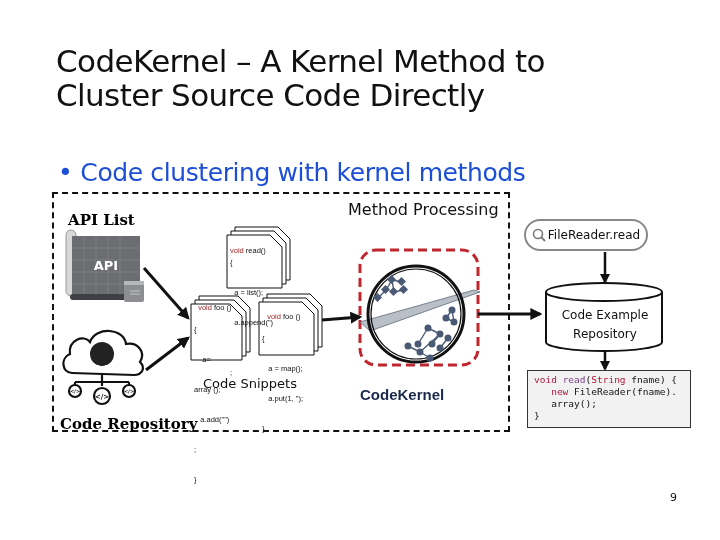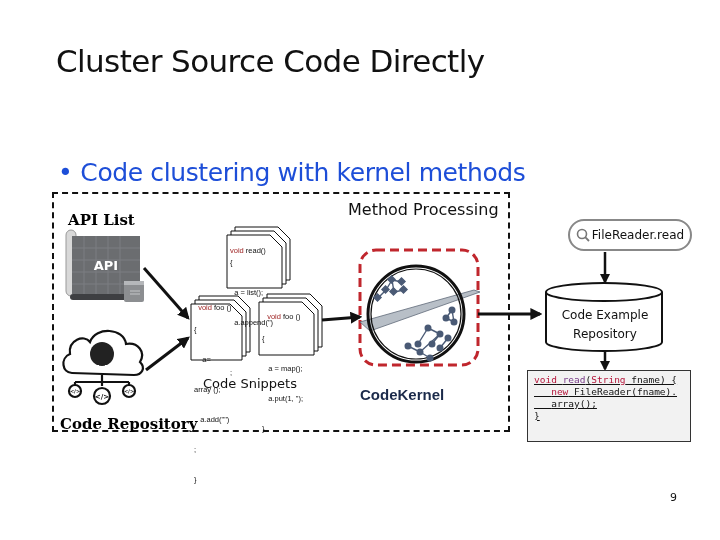--- a/index.html
+++ b/index.html
@@ -12,33 +12,34 @@
   #bullet { left: 58px; top: 142px; font-size: 25px; color: #1d4ed8; white-space: nowrap; letter-spacing: -0.4px; margin-top: 16px; }
   #bullet .dot { margin-right: 8px; }
   #offline-box { left: 52px; top: 192px; width: 458px; height: 240px; border: 2px dashed #111; box-sizing: border-box; }
   #offline-label { left: 348px; top: 200px; font-size: 16px; color: #111; white-space: nowrap; }
   #api-list-label { left: 68px; top: 211px; font-family: "DejaVu Serif", serif; font-weight: bold; font-size: 15px; white-space: nowrap; }
   #code-repo-label { left: 60px; top: 415px; font-family: "DejaVu Serif", serif; font-weight: bold; font-size: 15px; white-space: nowrap; }
   #snippets-caption { left: 192px; top: 374px; width: 116px; text-align: center; font-size: 13px; line-height: 19px; color: #111; }
   #kernel-label { left: 360px; top: 386px; font-family: Liberation Sans, sans-serif; font-weight: bold; font-size: 15px; color: #1b2a4a; white-space: nowrap; }
   .snip { position: absolute; font-family: "Liberation Sans", sans-serif; font-size: 7.5px; line-height: 10px; color: #111; white-space: pre; }
   .kw { color: #9b1b1b; }
-  #search-pill { left: 568px; top: 219px; width: 124px; height: 32px; border: 2px solid #888; border-radius: 16px; box-sizing: border-box;
+  #search-pill { left: 524px; top: 219px; width: 124px; height: 32px; border: 2px solid #888; border-radius: 16px; box-sizing: border-box;
                  display: flex; align-items: center; justify-content: center; font-size: 12px; color: #111; gap: 2px; }
   #repo-text { left: 545px; top: 306px; width: 120px; text-align: center; font-size: 12px; line-height: 19px; color: #111; }
-  #code-example { left: 527px; top: 370px; width: 164px; height: 72px; background: #f2f2f2; border: 1px solid #333; box-sizing: border-box;
-                  font-family: "DejaVu Sans Mono", monospace; font-size: 9.5px; line-height: 12px; padding: 3px 0 0 6px; white-space: pre; color: #111; text-decoration: underline; }
+  #code-example { left: 527px; top: 370px; width: 164px; height: 58px; background: #f2f2f2; border: 1px solid #333; box-sizing: border-box;
+                  font-family: "DejaVu Sans Mono", monospace; font-size: 9.5px; line-height: 12px; padding: 3px 0 0 6px; white-space: pre; color: #111; }
   #code-example .k1 { color: #b5163b; }
   #code-example .k2 { color: #7a3d8a; }
   #page-num { left: 670px; top: 491px; font-size: 11px; color: #111; }
 </style>
 </head>
 <body>
 
 <div id="title" class="abs">
+  <div>CodeKernel – A Kernel Method to</div>
   <div>Cluster Source Code Directly</div>
 </div>
 
 <div id="bullet" class="abs">
   <span class="dot">•</span><span>Code clustering with kernel methods</span>
 </div>
 
 <div id="offline-box" class="abs"></div>
 <div id="offline-label" class="abs">Method Processing</div>
 

